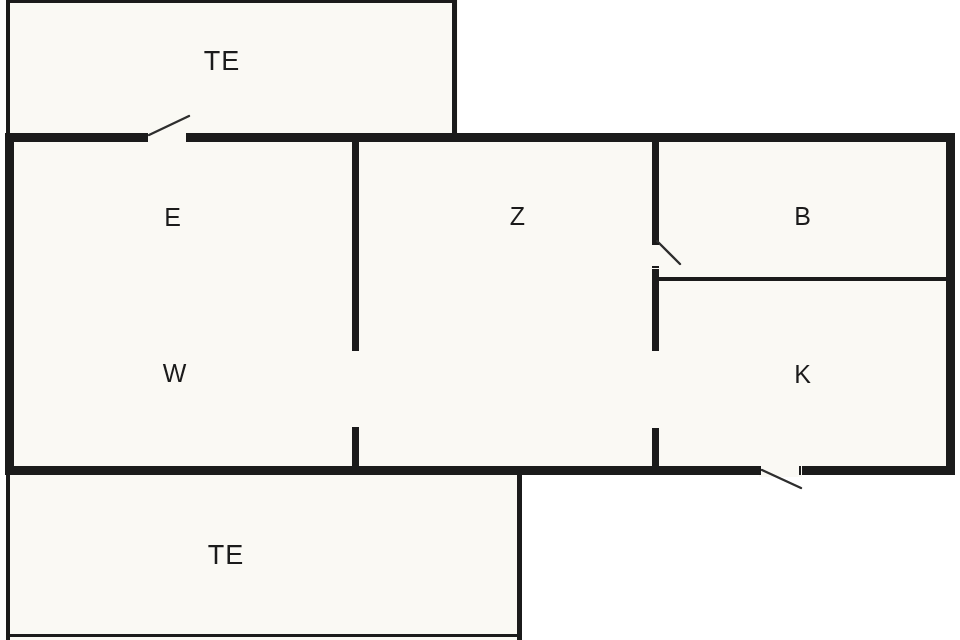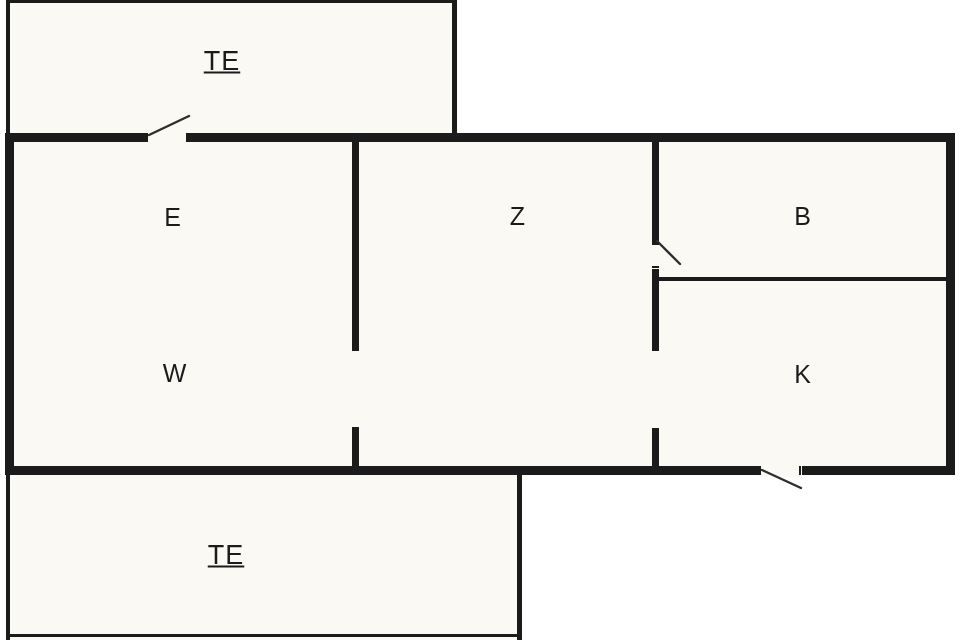--- a/index.html
+++ b/index.html
@@ -32,21 +32,21 @@
     position: absolute;
     transform: translate(-50%, -50%);
     color: #1b1b1b;
     font-family: "Liberation Sans", sans-serif;
     font-weight: 400;
     letter-spacing: 1px;
     white-space: nowrap;
     line-height: 1;
     user-select: none;
   }
-  .label-lg { font-size: 27px; text-decoration: underline; }
+  .label-lg { font-size: 27px; }
   .label-md { font-size: 25px; }
 </style>
 </head>
 <body>
 
 <div id="plan-root">
 
   <svg class="plan-svg" viewBox="0 0 960 640" xmlns="http://www.w3.org/2000/svg">
 
     <g>

